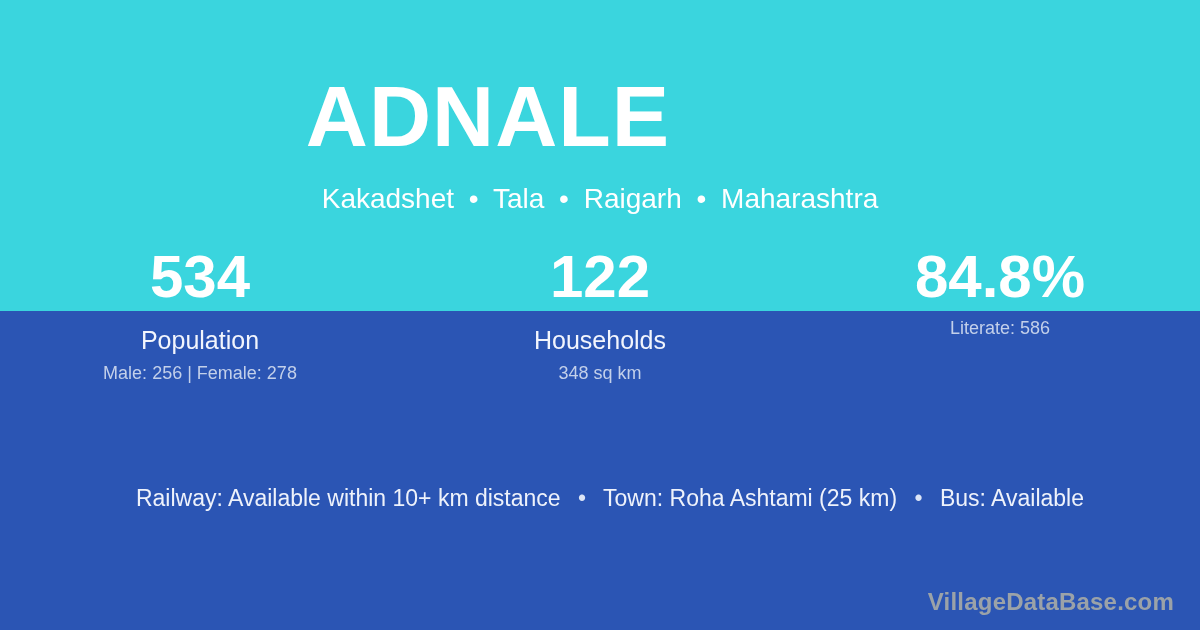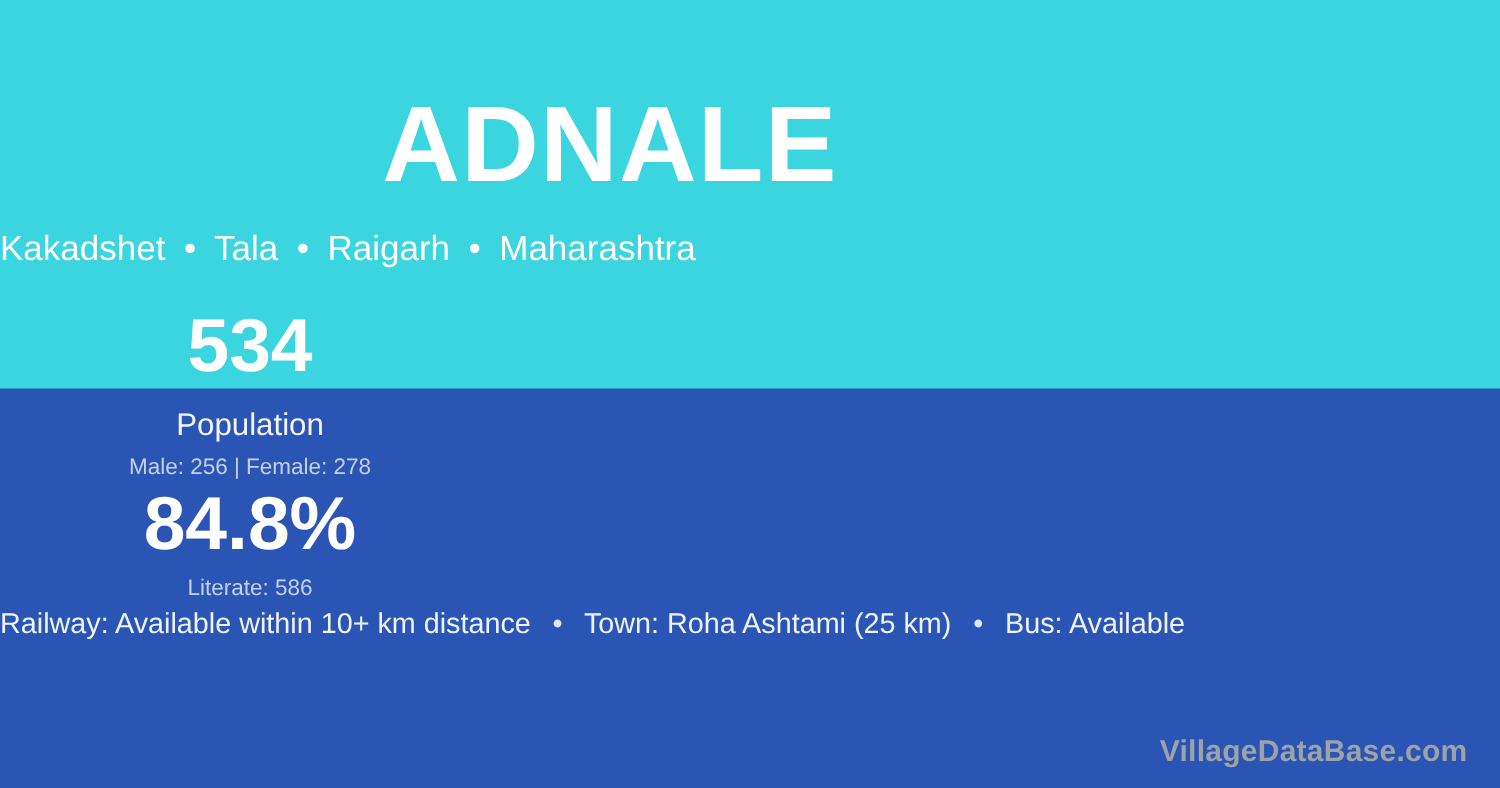--- a/index.html
+++ b/index.html
@@ -54,37 +54,37 @@
     color: #ffffff;
     letter-spacing: 1px;
     line-height: 1.0;
     white-space: nowrap;
   }
   .breadcrumb {
     position: absolute;
     left: 0;
     top: 182px;
     width: 1200px;
-    text-align: left;
+    text-align: center;
     font-size: 28px;
     font-weight: normal;
     color: #ffffff;
     line-height: 1.2;
     white-space: nowrap;
   }
   .breadcrumb .sep {
     padding: 0 7px;
   }
   .stats {
     position: absolute;
     left: 0;
     top: 243px;
     width: 1200px;
     display: flex;
-    flex-direction: column;
+    flex-direction: row;
   }
   .stat {
     width: 400px;
     text-align: center;
   }
   .stat-value {
     font-size: 60px;
     font-weight: bold;
     color: #ffffff;
     line-height: 1.12;
@@ -104,21 +104,21 @@
     font-weight: normal;
     color: #c3d0ea;
     line-height: 1.2;
     white-space: nowrap;
   }
   .facts {
     position: absolute;
     left: 0;
     top: 484px;
     width: 1084px;
-    text-align: left;
+    text-align: right;
     font-size: 23px;
     color: #eef2fb;
     line-height: 1.3;
     white-space: nowrap;
   }
   .facts .sep {
     padding: 0 11px;
     color: #dde5f6;
   }
   .brand {
@@ -156,20 +156,25 @@
     </div>
 
     <div class="stats">
 
       <div class="stat">
         <div class="stat-value">534</div>
         <div class="stat-label">Population</div>
         <div class="stat-sub">Male: 256 | Female: 278</div>
       </div>
 
+      <div class="stat">
+        <div class="stat-value">122</div>
+        <div class="stat-label">Households</div>
+        <div class="stat-sub">348 sq km</div>
+      </div>
 
       <div class="stat">
         <div class="stat-value">84.8%</div>
         <div class="stat-sub">Literate: 586</div>
       </div>
 
     </div>
 
     <div class="facts">
       <span>Railway: Available within 10+ km distance</span>

